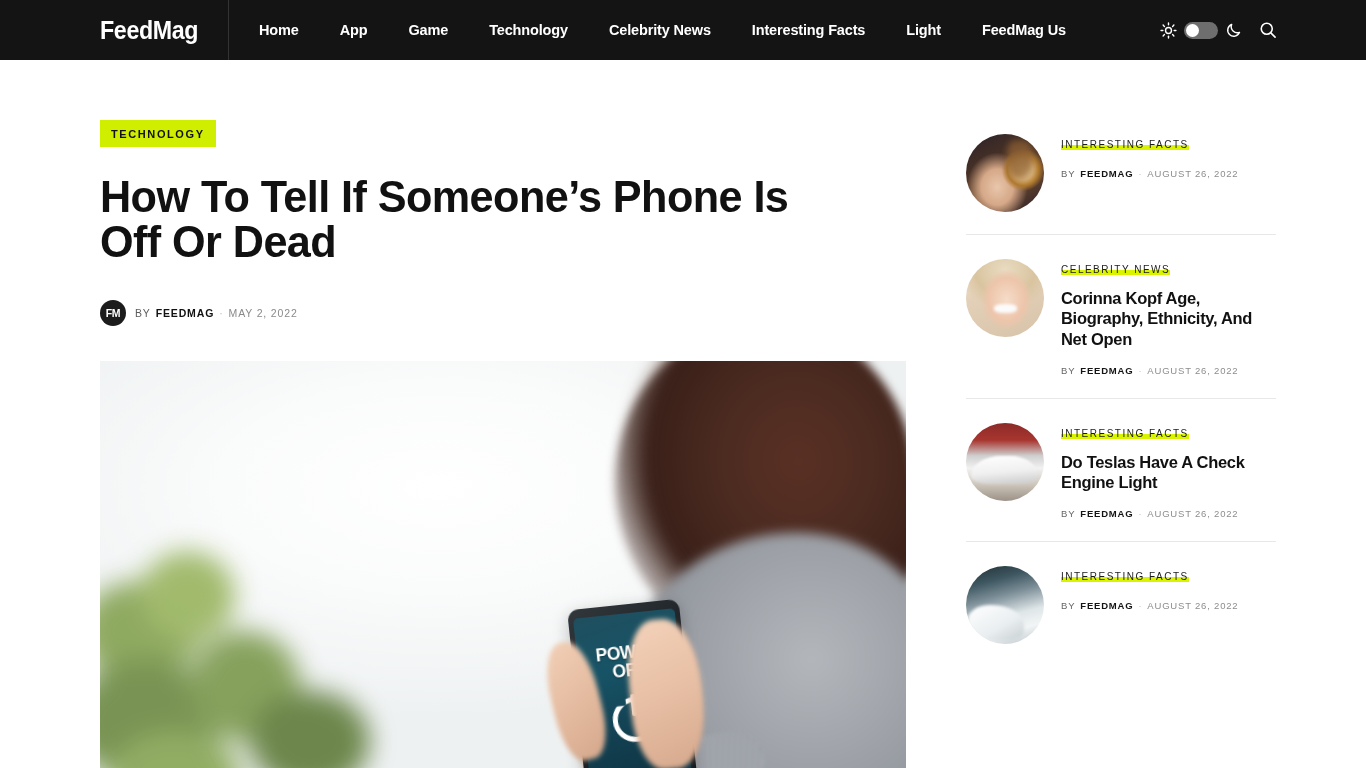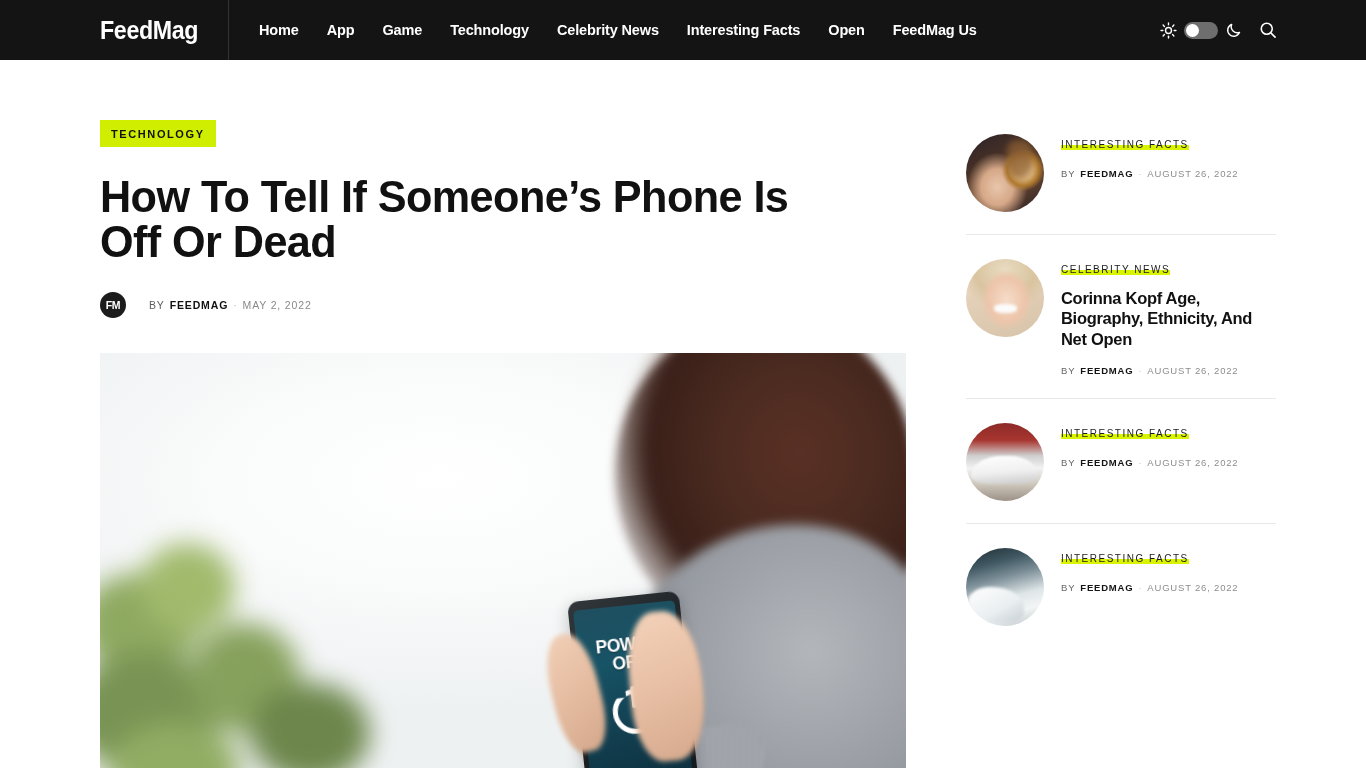--- a/index.html
+++ b/index.html
@@ -42,21 +42,21 @@
     font-stretch: condensed;
     font-family: "Liberation Sans Narrow", "Liberation Sans", sans-serif;
     transform: scaleX(0.93);
     transform-origin: left center;
     white-space: nowrap;
   }
 
   .nav-links {
     display: flex;
     align-items: flex-start;
-    gap: 4px;
+    gap: 17px;
     margin-left: 18px;
   }
 
   .nav-link {
     color: #ffffff;
     font-size: 14.5px;
     font-weight: bold;
     letter-spacing: -0.15px;
     text-decoration: none;
     white-space: nowrap;
@@ -144,23 +144,23 @@
     line-height: 1.0;
     font-weight: bold;
     letter-spacing: -0.6px;
     max-width: 790px;
     font-family: "Liberation Sans Narrow", "Liberation Sans", sans-serif;
     transform: scaleX(0.96);
     transform-origin: left top;
   }
 
   .byline {
-    margin-top: 28px;
-    display: flex;
-    gap: 23px;
+    margin-top: 36px;
+    display: flex;
+    gap: 9px;
   }
 
   .avatar {
     width: 26px;
     height: 26px;
     border-radius: 50%;
     background: #1c1c1c;
     color: #ffffff;
     font-size: 10.5px;
     font-weight: bold;
@@ -515,21 +515,21 @@
     <a class="brand-logo">FeedMag</a>
   </div>
 
   <nav class="nav-links">
     <a class="nav-link">Home</a>
     <a class="nav-link">App</a>
     <a class="nav-link">Game</a>
     <a class="nav-link">Technology</a>
     <a class="nav-link">Celebrity News</a>
     <a class="nav-link">Interesting Facts</a>
-    <a class="nav-link">Open</a>
+    <a class="nav-link">Light</a>
     <a class="nav-link">FeedMag Us</a>
   </nav>
 
   <div class="nav-right">
 
     <div class="theme-switch">
       <span class="icon-btn">
         <svg width="17" height="17" viewBox="0 0 24 24" fill="none" stroke="#ffffff" stroke-width="2" stroke-linecap="round">
           <circle cx="12" cy="12" r="4.2" fill="none"></circle>
           <line x1="12" y1="1.5" x2="12" y2="4"></line>
@@ -643,20 +643,21 @@
           <span class="m-sep">·</span>
           <span class="m-date">AUGUST 26, 2022</span>
         </div>
       </div>
     </div>
 
     <div class="post-item">
       <div class="post-thumb th-tesla"></div>
       <div class="post-body">
         <div><span class="post-cat">INTERESTING FACTS</span></div>
+        <div class="post-title">Do Teslas Have A Check Engine Light</div>
         <div class="post-meta">
           <span class="m-by">BY</span>
           <span class="m-author">FEEDMAG</span>
           <span class="m-sep">·</span>
           <span class="m-date">AUGUST 26, 2022</span>
         </div>
       </div>
     </div>
 
     <div class="post-item">

